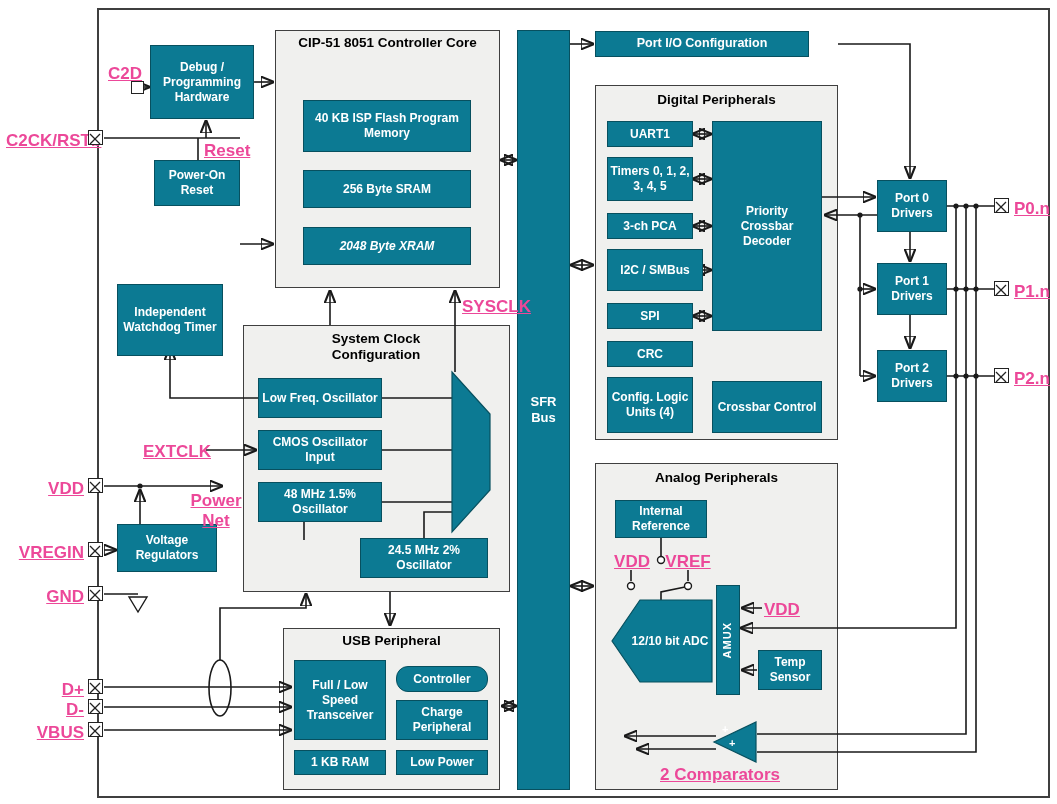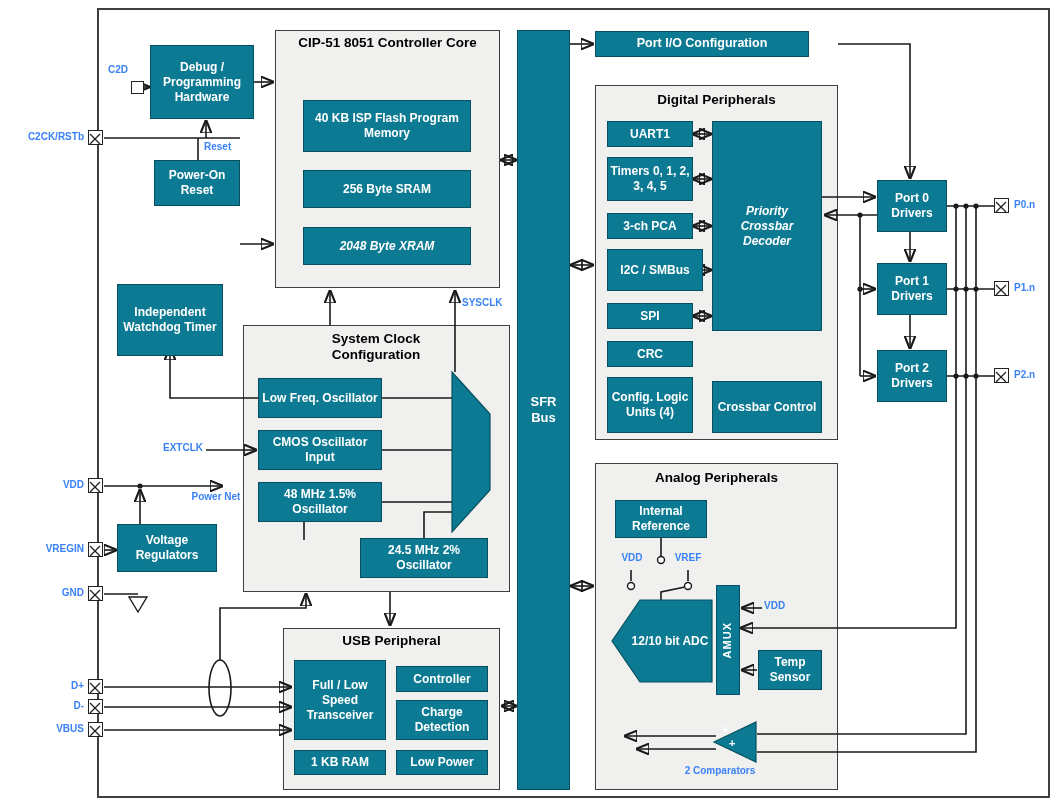--- a/index.html
+++ b/index.html
@@ -5,21 +5,21 @@
   html,body { margin:0; padding:0; background:#fff; }
   #stage { position:relative; width:1057px; height:804px; background:#fff;
            font-family:"Liberation Sans", sans-serif; overflow:hidden; }
   .abs { position:absolute; box-sizing:border-box; }
   .outer { border:2px solid #3f3f3f; background:#fff; }
   .panel { background:#f0f0ee; border:1.5px solid #3f3f3f; }
   .tbox { background:#0c7a93; border:1px solid #07505f; color:#fff; font-weight:bold;
           display:flex; align-items:center; justify-content:center; text-align:center;
           font-size:12px; line-height:1.25; padding:2px; }
   .title { color:#000; font-weight:bold; font-size:13.5px; text-align:center; line-height:1.2; }
-  .lbl { color:#3b82f6; font-weight:bold; font-size:10px; white-space:nowrap; line-height:1.15; }
+  .lbl { color:#ec4899; font-weight:bold; font-size:17px; white-space:nowrap; line-height:1.15;text-decoration:underline; }
   .right { text-align:right; }
   .center { text-align:center; }
   .wrap { white-space:normal; }
   .pin { background:#fff; border:1.6px solid #222; }
   .pin svg line { stroke:#222; stroke-width:1.3; }
   .sq { background:#fff; border:1.6px solid #222; }
   .vtext { writing-mode:vertical-rl; transform:rotate(180deg); letter-spacing:1px; }
   .plus { color:#fff; font-weight:bold; font-size:11px; line-height:1; }
   svg.wires { position:absolute; left:0; top:0; pointer-events:none; }
   svg.wires path { stroke:#1a1a1a; stroke-width:1.6; fill:none; }
@@ -149,41 +149,41 @@
   <div class="abs tbox" style="left:303px; top:227px; width:168px; height:38px;font-style:italic;">2048 Byte XRAM</div>
 
   <div class="abs title" style="left:296px; top:331px; width:160px;">System Clock Configuration</div>
   <div class="abs tbox" style="left:258px; top:378px; width:124px; height:40px;">Low Freq. Oscillator</div>
   <div class="abs tbox" style="left:258px; top:430px; width:124px; height:40px;">CMOS Oscillator Input</div>
   <div class="abs tbox" style="left:258px; top:482px; width:124px; height:40px;">48 MHz 1.5% Oscillator</div>
   <div class="abs tbox" style="left:360px; top:538px; width:128px; height:40px;">24.5 MHz 2% Oscillator</div>
 
   <div class="abs title" style="left:293px; top:633px; width:197px;">USB Peripheral</div>
   <div class="abs tbox" style="left:294px; top:660px; width:92px; height:80px;">Full / Low Speed Transceiver</div>
-  <div class="abs tbox" style="left:396px; top:666px; width:92px; height:26px;">Controller</div>
-  <div class="abs tbox" style="left:396px; top:700px; width:92px; height:40px;">Charge Detection</div>
+  <div class="abs tbox" style="left:396px; top:666px; width:92px; height:26px;border-radius:12px;">Controller</div>
+  <div class="abs tbox" style="left:396px; top:700px; width:92px; height:40px;">Charge Peripheral</div>
   <div class="abs tbox" style="left:294px; top:750px; width:92px; height:25px;">1 KB RAM</div>
   <div class="abs tbox" style="left:396px; top:750px; width:92px; height:25px;">Low Power</div>
 
   <div class="abs tbox" style="left:517px; top:30px; width:53px; height:760px; flex-direction:column; font-size:13px;">
     <span>SFR</span>
     <span>Bus</span>
   </div>
 
   <div class="abs tbox" style="left:595px; top:31px; width:214px; height:26px; font-size:12.5px;">Port I/O Configuration</div>
 
   <div class="abs title" style="left:605px; top:92px; width:223px;">Digital Peripherals</div>
   <div class="abs tbox" style="left:607px; top:121px; width:86px; height:26px;">UART1</div>
   <div class="abs tbox" style="left:607px; top:157px; width:86px; height:44px;">Timers 0, 1, 2, 3, 4, 5</div>
   <div class="abs tbox" style="left:607px; top:213px; width:86px; height:26px;">3-ch PCA</div>
   <div class="abs tbox" style="left:607px; top:249px; width:96px; height:42px;">I2C / SMBus</div>
   <div class="abs tbox" style="left:607px; top:303px; width:86px; height:26px;">SPI</div>
   <div class="abs tbox" style="left:607px; top:341px; width:86px; height:26px;">CRC</div>
   <div class="abs tbox" style="left:607px; top:377px; width:86px; height:56px;">Config. Logic Units (4)</div>
-  <div class="abs tbox" style="left:712px; top:121px; width:110px; height:210px; padding:2px 16px;font-style:italic;">Priority Crossbar Decoder</div>
+  <div class="abs tbox" style="left:712px; top:121px; width:110px; height:210px; padding:2px 16px;">Priority Crossbar Decoder</div>
   <div class="abs tbox" style="left:712px; top:381px; width:110px; height:52px;">Crossbar Control</div>
 
   <div class="abs tbox" style="left:877px; top:180px; width:70px; height:52px;">Port 0 Drivers</div>
   <div class="abs tbox" style="left:877px; top:263px; width:70px; height:52px;">Port 1 Drivers</div>
   <div class="abs tbox" style="left:877px; top:350px; width:70px; height:52px;">Port 2 Drivers</div>
 
   <div class="abs title" style="left:605px; top:470px; width:223px;">Analog Peripherals</div>
   <div class="abs tbox" style="left:615px; top:500px; width:92px; height:38px;">Internal Reference</div>
   <div class="abs lbl center" style="left:612px; top:552px; width:40px;">VDD</div>
   <div class="abs lbl center" style="left:664px; top:552px; width:48px;">VREF</div>

